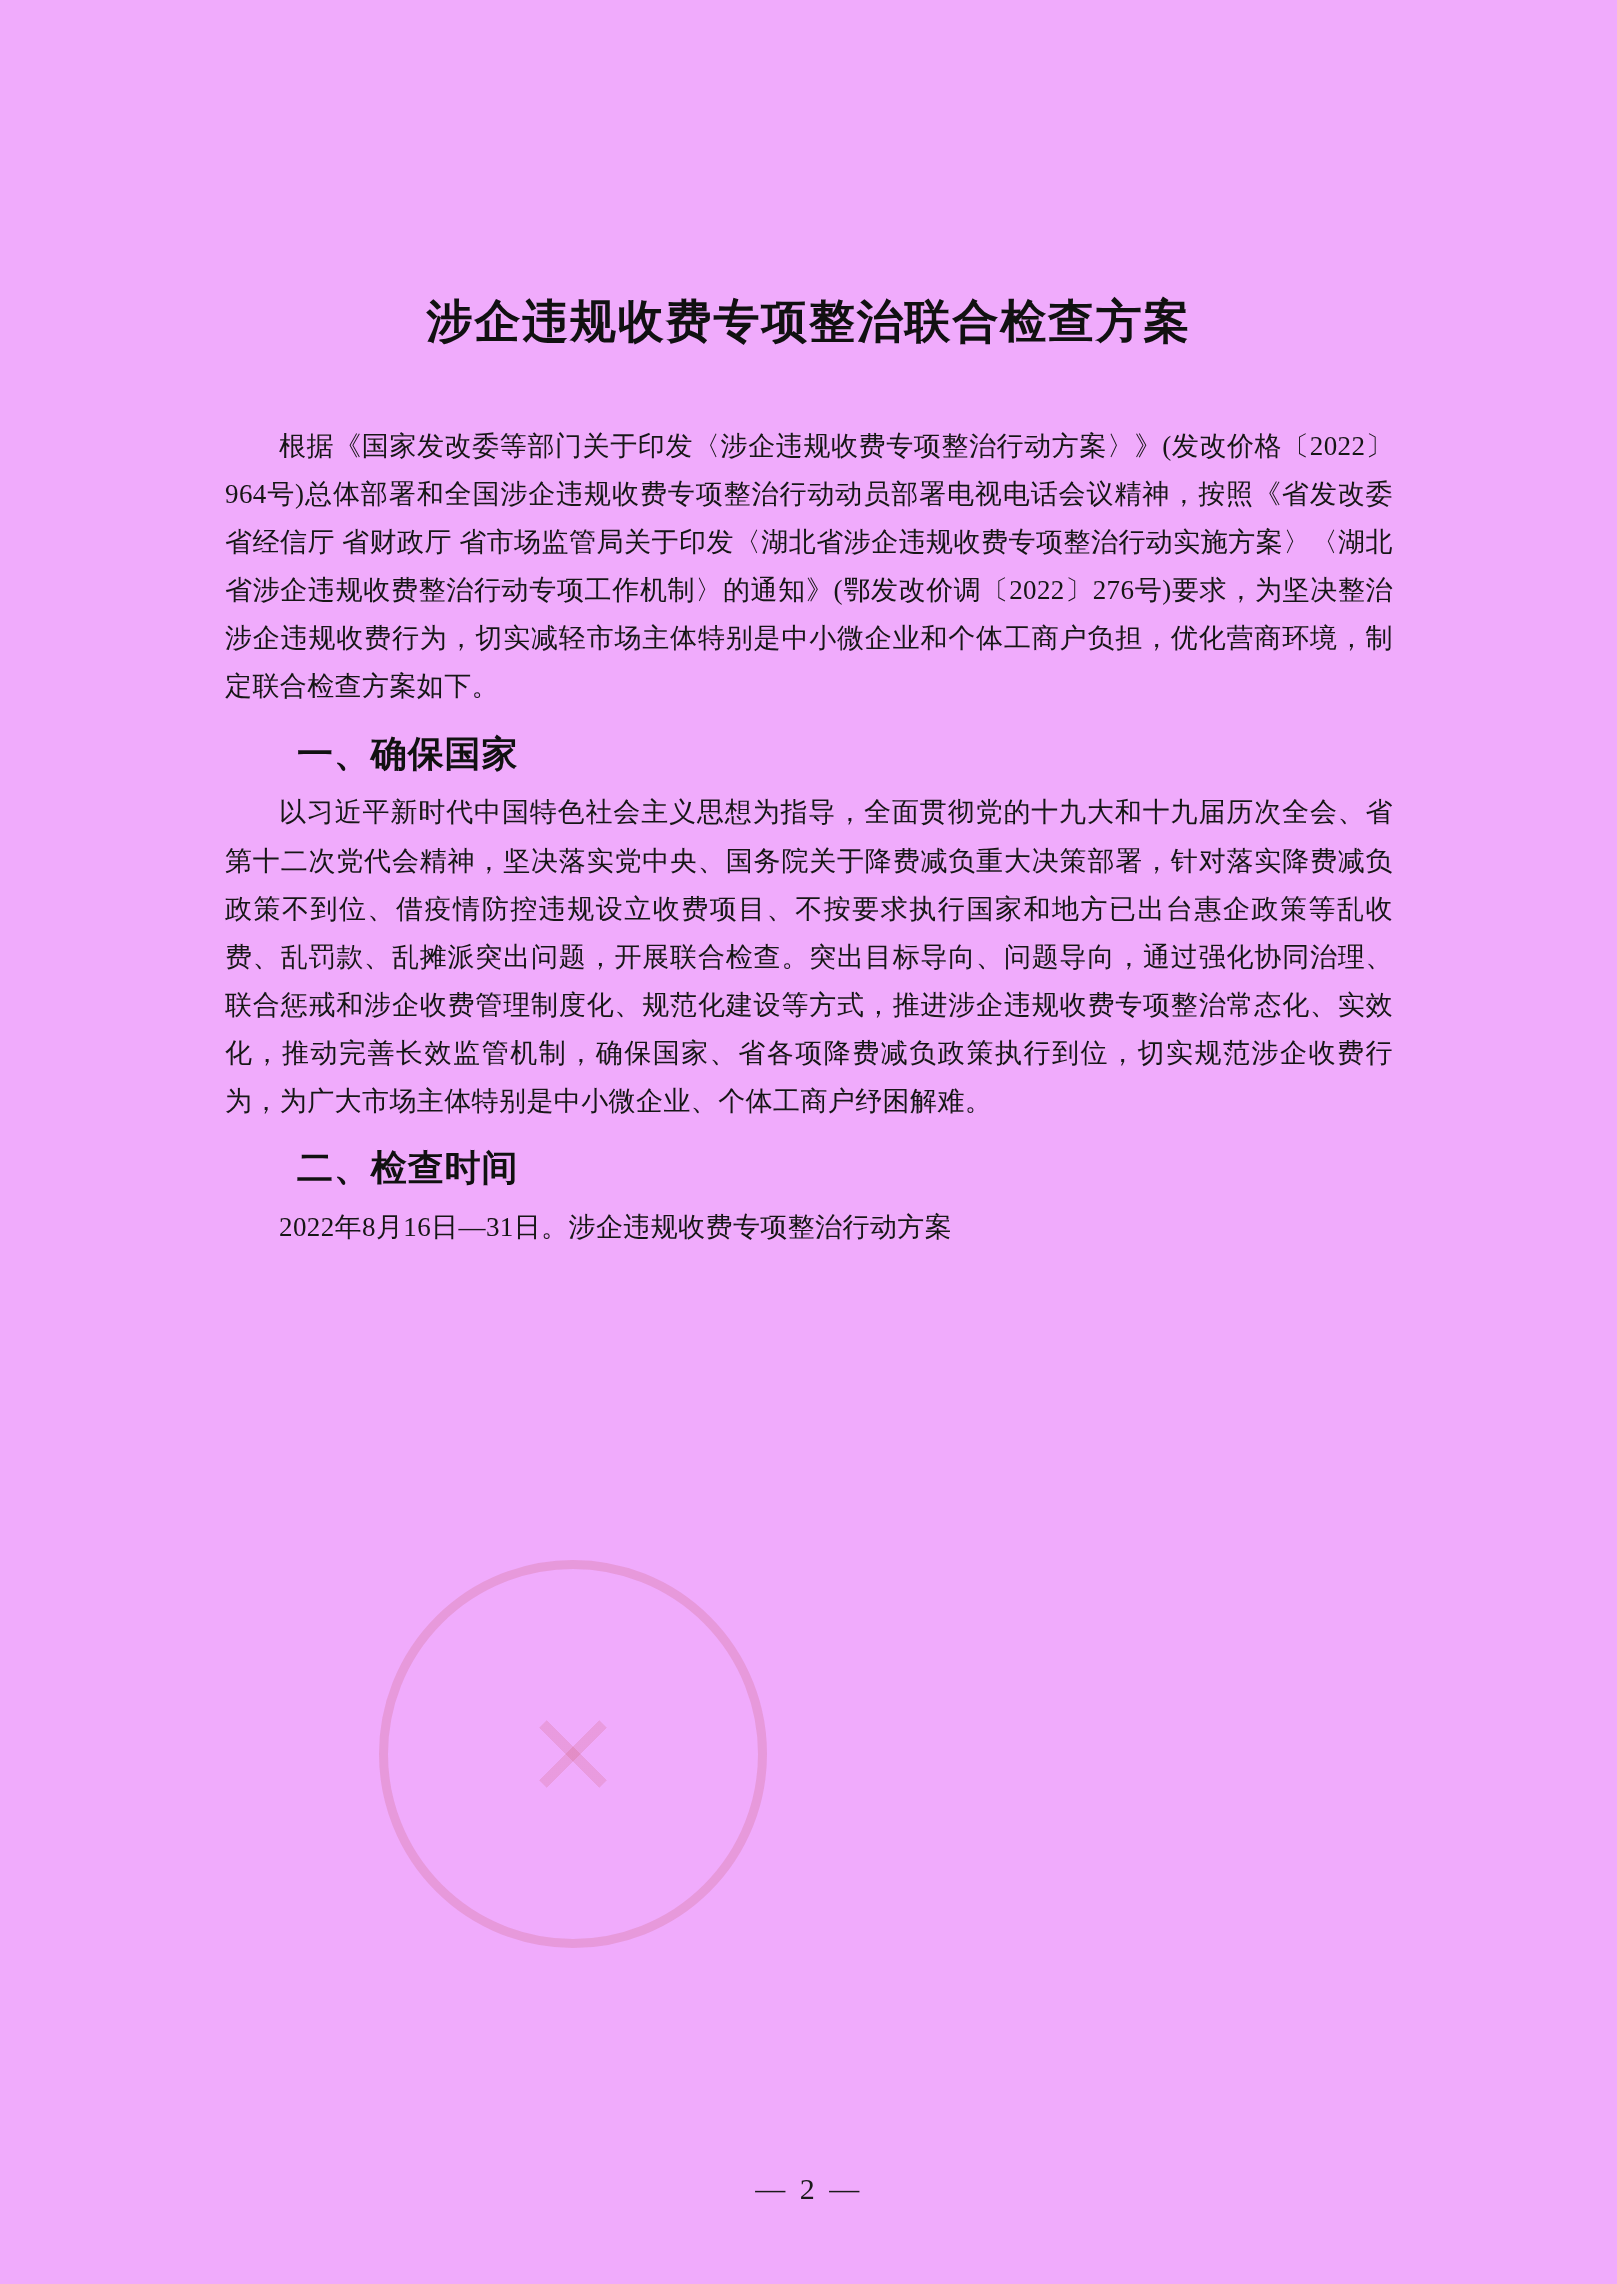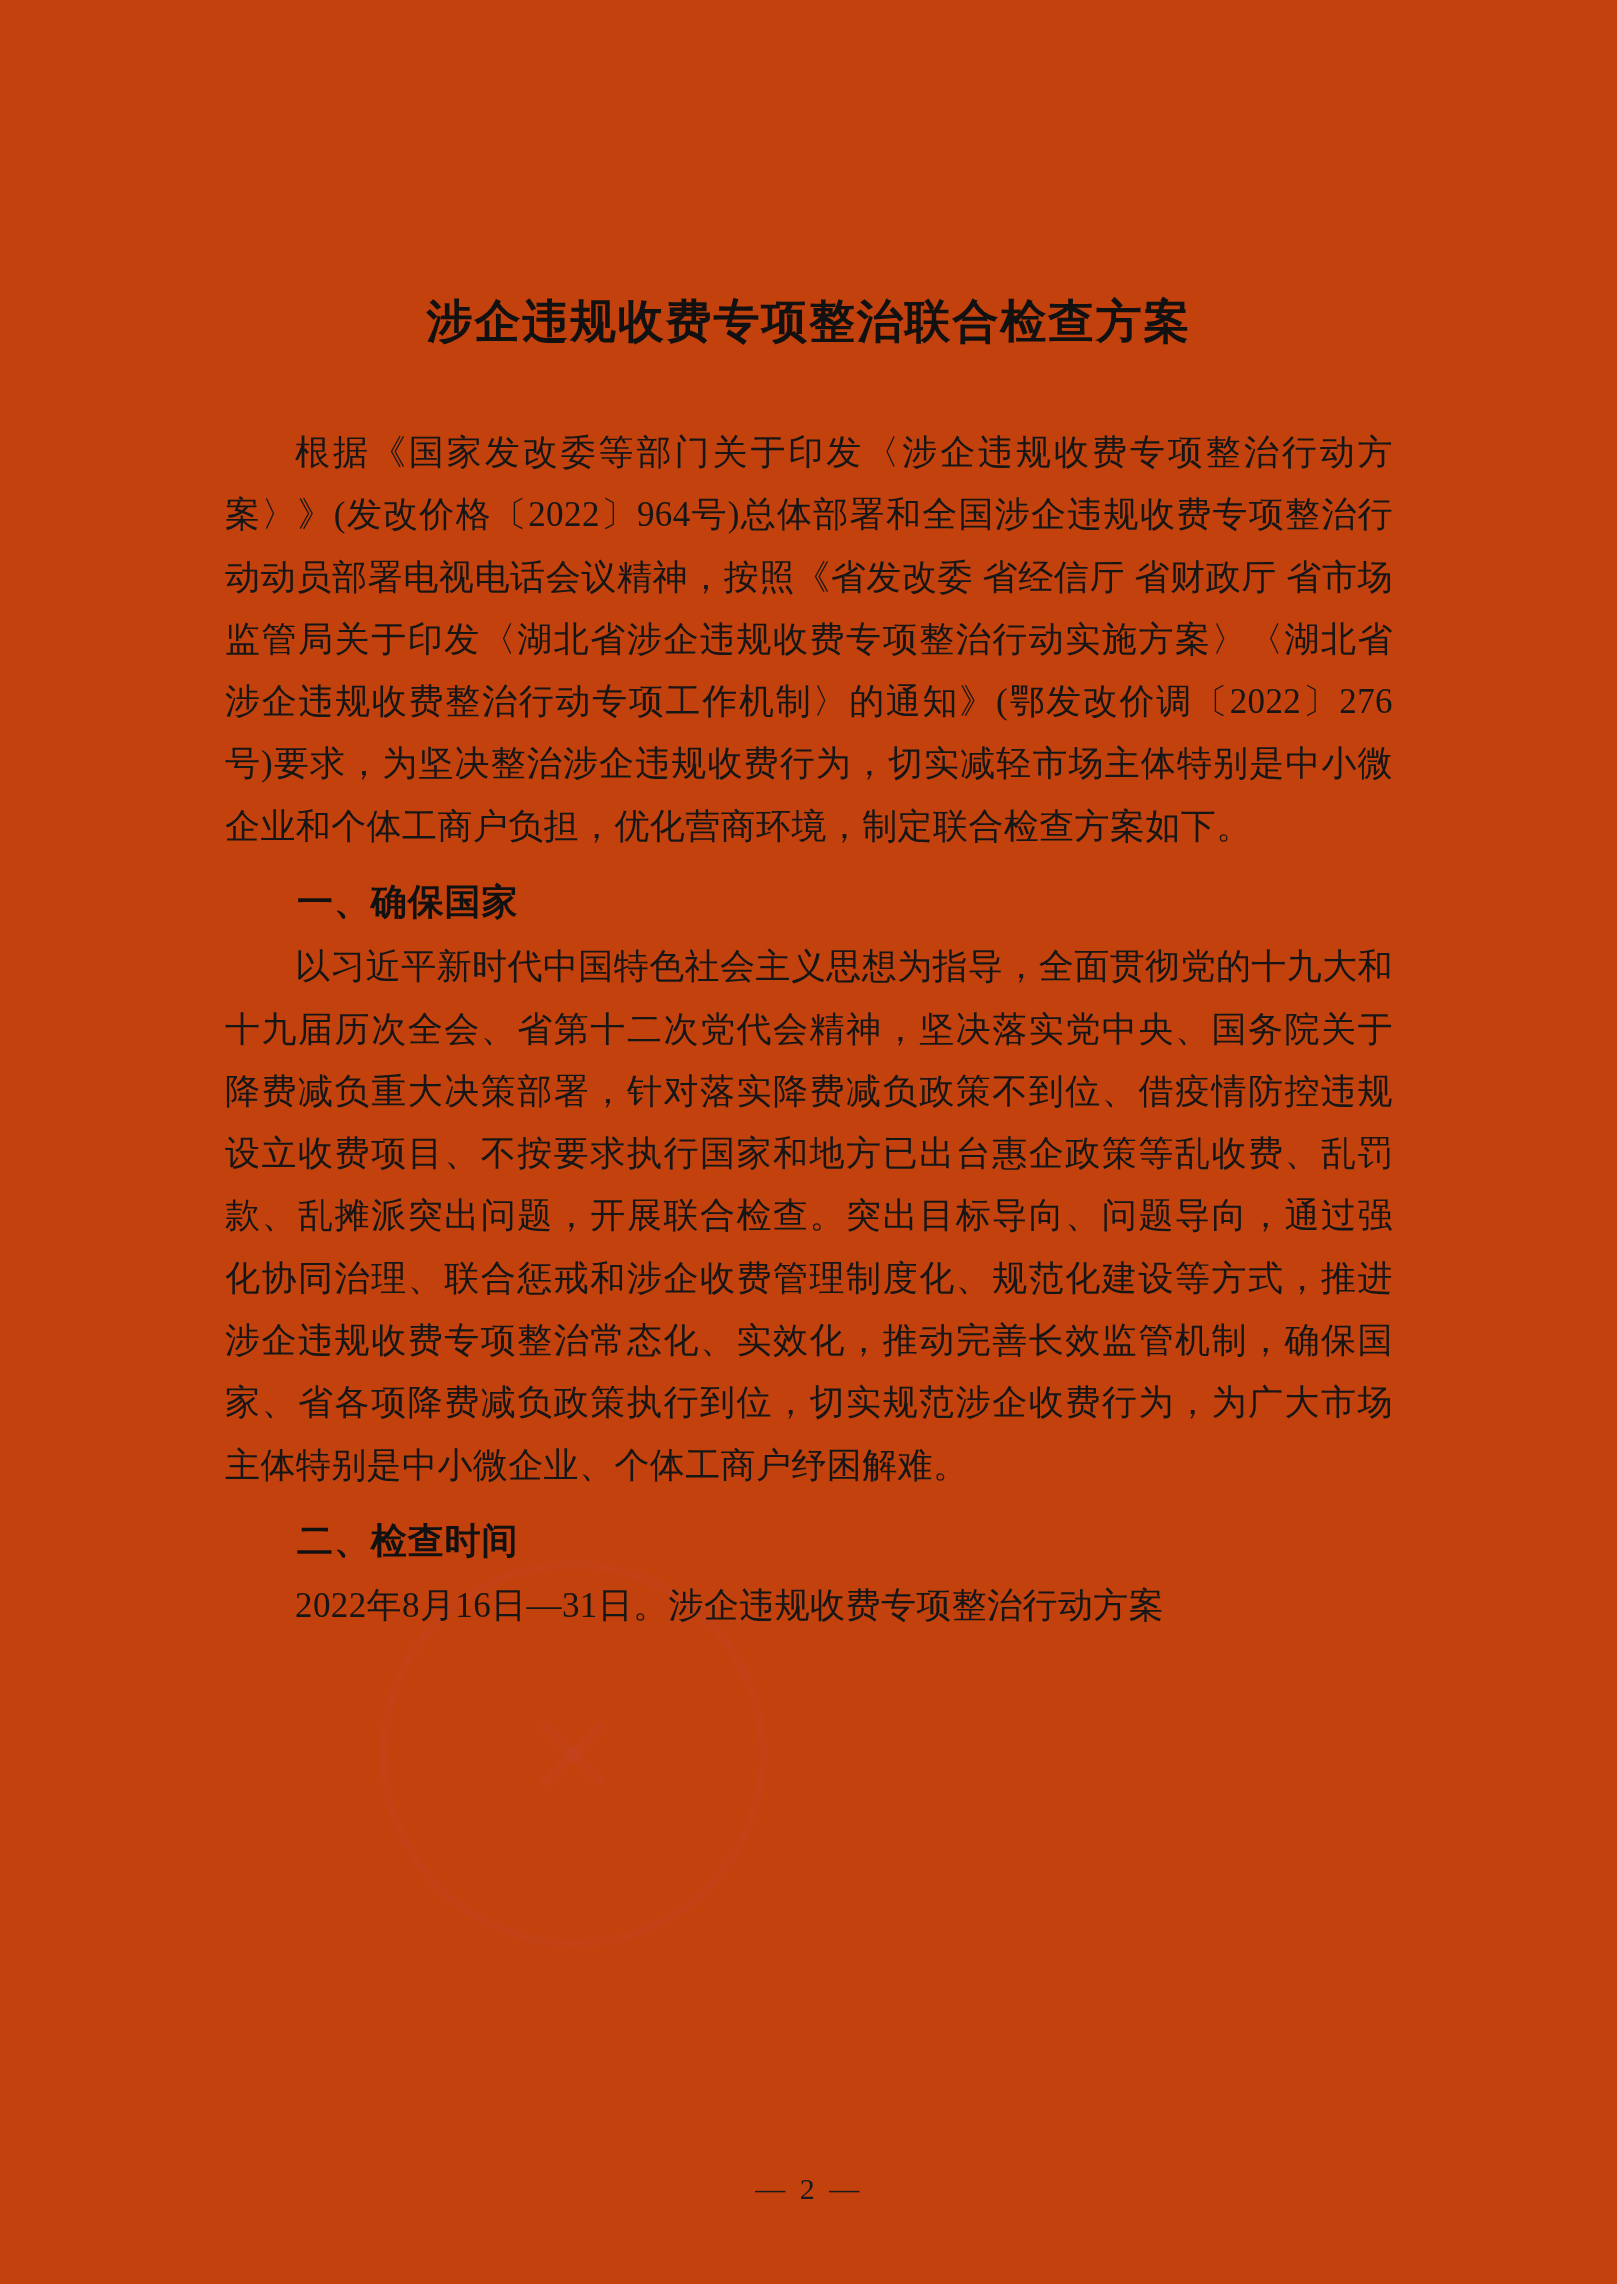--- a/index.html
+++ b/index.html
@@ -13,21 +13,21 @@
     font-family: "Liberation Serif", "DejaVu Serif", serif;
     color: #1a1a1a;
     position: relative;
     overflow: hidden;
   }
 
   .page {
     position: relative;
     width: 1618px;
     height: 2284px;
-    background: #c2410c;
+    background: #f0abfc;
     box-sizing: border-box;
     padding: 0;
   }
 
   
   .seal {
     position: absolute;
     left: 379px;
     top: 1560px;
     width: 370px;
@@ -60,21 +60,21 @@
     font-family: "DejaVu Serif", "Liberation Serif", serif;
     font-weight: bold;
     font-size: 46px;
     letter-spacing: 1.8px;
     text-align: center;
     margin: 0 0 69px 0;
     color: #111;
   }
 
   .para {
-    font-size: 35px;
+    font-size: 27px;
     line-height: 1.78;
     text-align: justify;
     text-justify: inter-ideograph;
     text-indent: 2em;
     margin: 0 0 5.3px 0;
     letter-spacing: 0.4px;
     color: #161616;
   }
 
   .section-heading {

